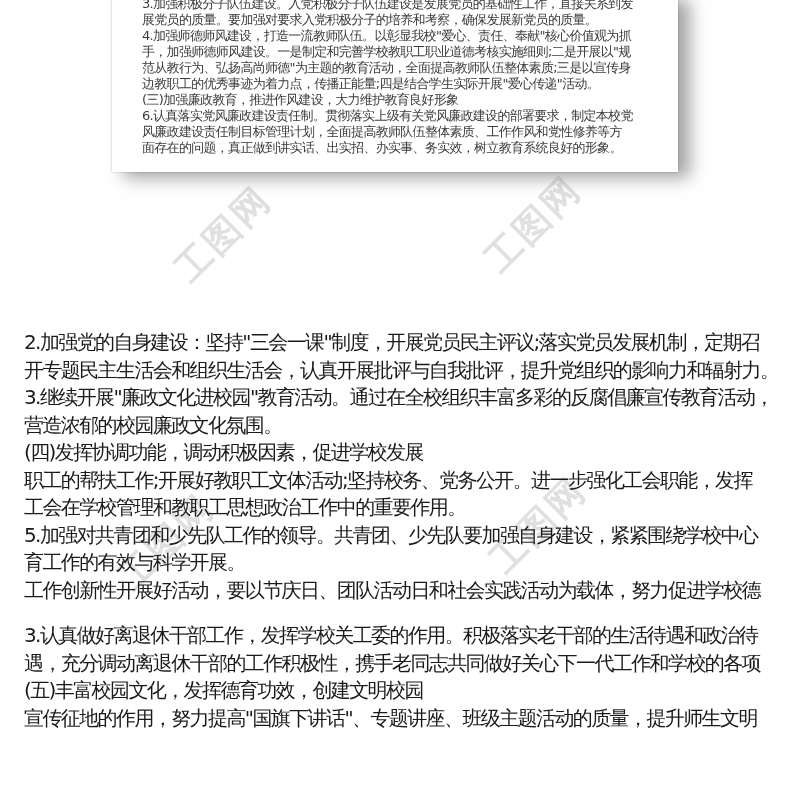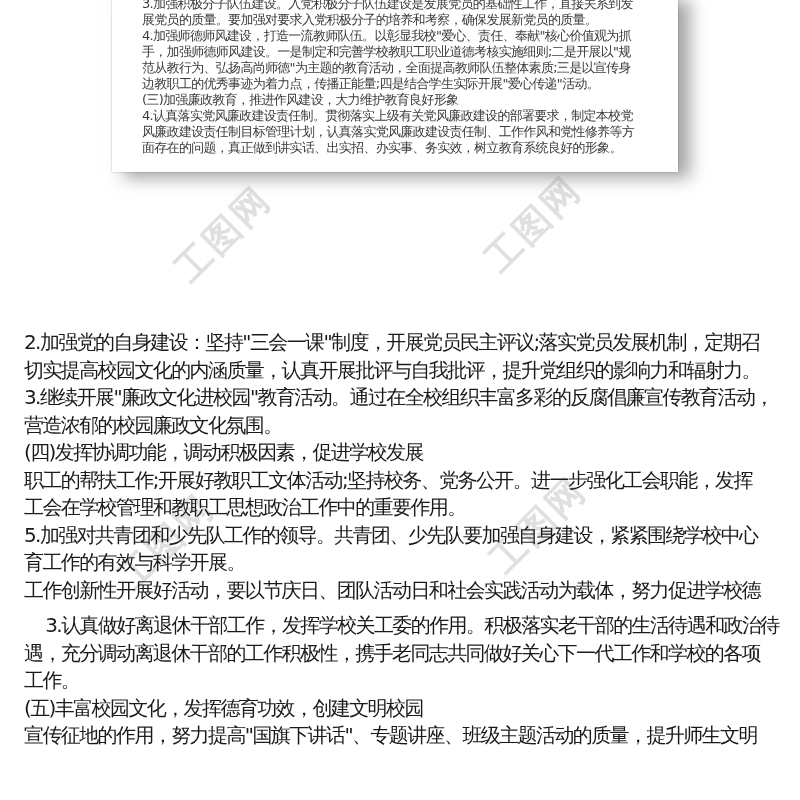--- a/index.html
+++ b/index.html
@@ -58,56 +58,55 @@
     z-index: 2;
   }
   .dline {
     font-size: 20px;
     line-height: 27.5px;
     letter-spacing: -1.6px;
     color: var(--body_text, #1a1a1a);
     white-space: nowrap;
     overflow: hidden;
   }
-  .dline.gap { margin-top: 8px; text-align: center; }
+  .dline.gap { margin-top: 18px; }
 </style>
 </head>
 <body>
 
 <div class="stage">
 
   <div class="wm" style="left:165px; top:210px;">工图网</div>
   <div class="wm" style="left:475px; top:200px;">工图网</div>
   <div class="wm" style="left:480px; top:501px;">工图网</div>
   <div class="wm" style="left:108px; top:518px;">工图网</div>
 
   <div class="thumb">
     <div class="tline">3.加强积极分子队伍建设。入党积极分子队伍建设是发展党员的基础性工作，直接关系到发</div>
     <div class="tline">展党员的质量。要加强对要求入党积极分子的培养和考察，确保发展新党员的质量。</div>
     <div class="tline">4.加强师德师风建设，打造一流教师队伍。以彰显我校"爱心、责任、奉献"核心价值观为抓</div>
     <div class="tline">手，加强师德师风建设。一是制定和完善学校教职工职业道德考核实施细则;二是开展以"规</div>
     <div class="tline">范从教行为、弘扬高尚师德"为主题的教育活动，全面提高教师队伍整体素质;三是以宣传身</div>
     <div class="tline">边教职工的优秀事迹为着力点，传播正能量;四是结合学生实际开展"爱心传递"活动。</div>
     <div class="tline">(三)加强廉政教育，推进作风建设，大力维护教育良好形象</div>
-    <div class="tline">4.认真落实党风廉政建设责任制。贯彻落实上级有关党风廉政建设的部署要求，制定本校党</div>
-    <div class="tline">风廉政建设责任制目标管理计划，认真落实党风廉政建设责任制、工作作风和党性修养等方</div>
+    <div class="tline">6.认真落实党风廉政建设责任制。贯彻落实上级有关党风廉政建设的部署要求，制定本校党</div>
+    <div class="tline">风廉政建设责任制目标管理计划，全面提高教师队伍整体素质、工作作风和党性修养等方</div>
     <div class="tline">面存在的问题，真正做到讲实话、出实招、办实事、务实效，树立教育系统良好的形象。</div>
   </div>
 
   <div class="doc">
     <div class="dline">2.加强党的自身建设：坚持"三会一课"制度，开展党员民主评议;落实党员发展机制，定期召</div>
-    <div class="dline">切实提高校园文化的内涵质量，认真开展批评与自我批评，提升党组织的影响力和辐射力。</div>
+    <div class="dline">开专题民主生活会和组织生活会，认真开展批评与自我批评，提升党组织的影响力和辐射力。</div>
     <div class="dline">3.继续开展"廉政文化进校园"教育活动。通过在全校组织丰富多彩的反腐倡廉宣传教育活动，</div>
     <div class="dline">营造浓郁的校园廉政文化氛围。</div>
     <div class="dline">(四)发挥协调功能，调动积极因素，促进学校发展</div>
     <div class="dline">职工的帮扶工作;开展好教职工文体活动;坚持校务、党务公开。进一步强化工会职能，发挥</div>
     <div class="dline">工会在学校管理和教职工思想政治工作中的重要作用。</div>
     <div class="dline">5.加强对共青团和少先队工作的领导。共青团、少先队要加强自身建设，紧紧围绕学校中心</div>
     <div class="dline">育工作的有效与科学开展。</div>
     <div class="dline">工作创新性开展好活动，要以节庆日、团队活动日和社会实践活动为载体，努力促进学校德</div>
     <div class="dline gap">3.认真做好离退休干部工作，发挥学校关工委的作用。积极落实老干部的生活待遇和政治待</div>
     <div class="dline">遇，充分调动离退休干部的工作积极性，携手老同志共同做好关心下一代工作和学校的各项</div>
-    <div class="dline">工作。</div>
     <div class="dline">(五)丰富校园文化，发挥德育功效，创建文明校园</div>
     <div class="dline">宣传征地的作用，努力提高"国旗下讲话"、专题讲座、班级主题活动的质量，提升师生文明</div>
   </div>
 
 </div>
 
 </body></html>

